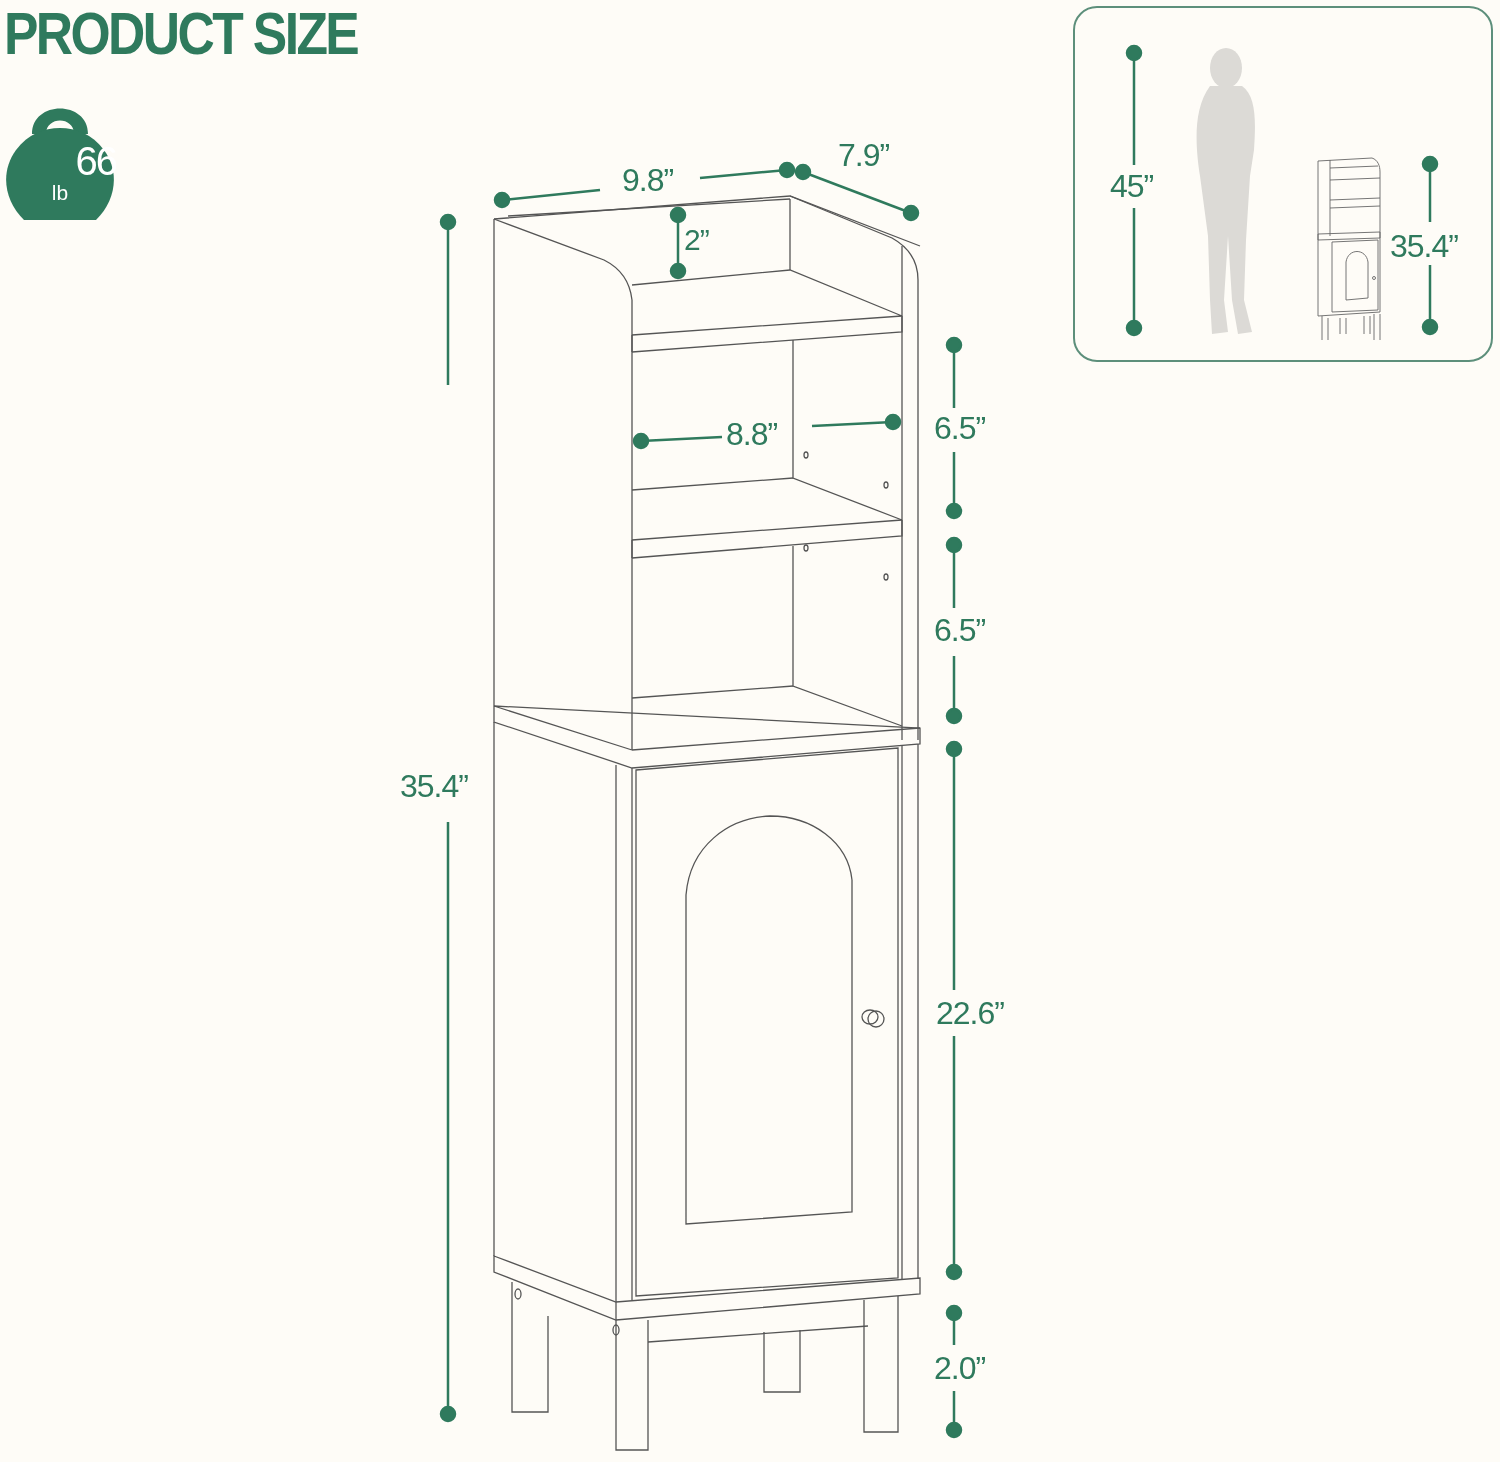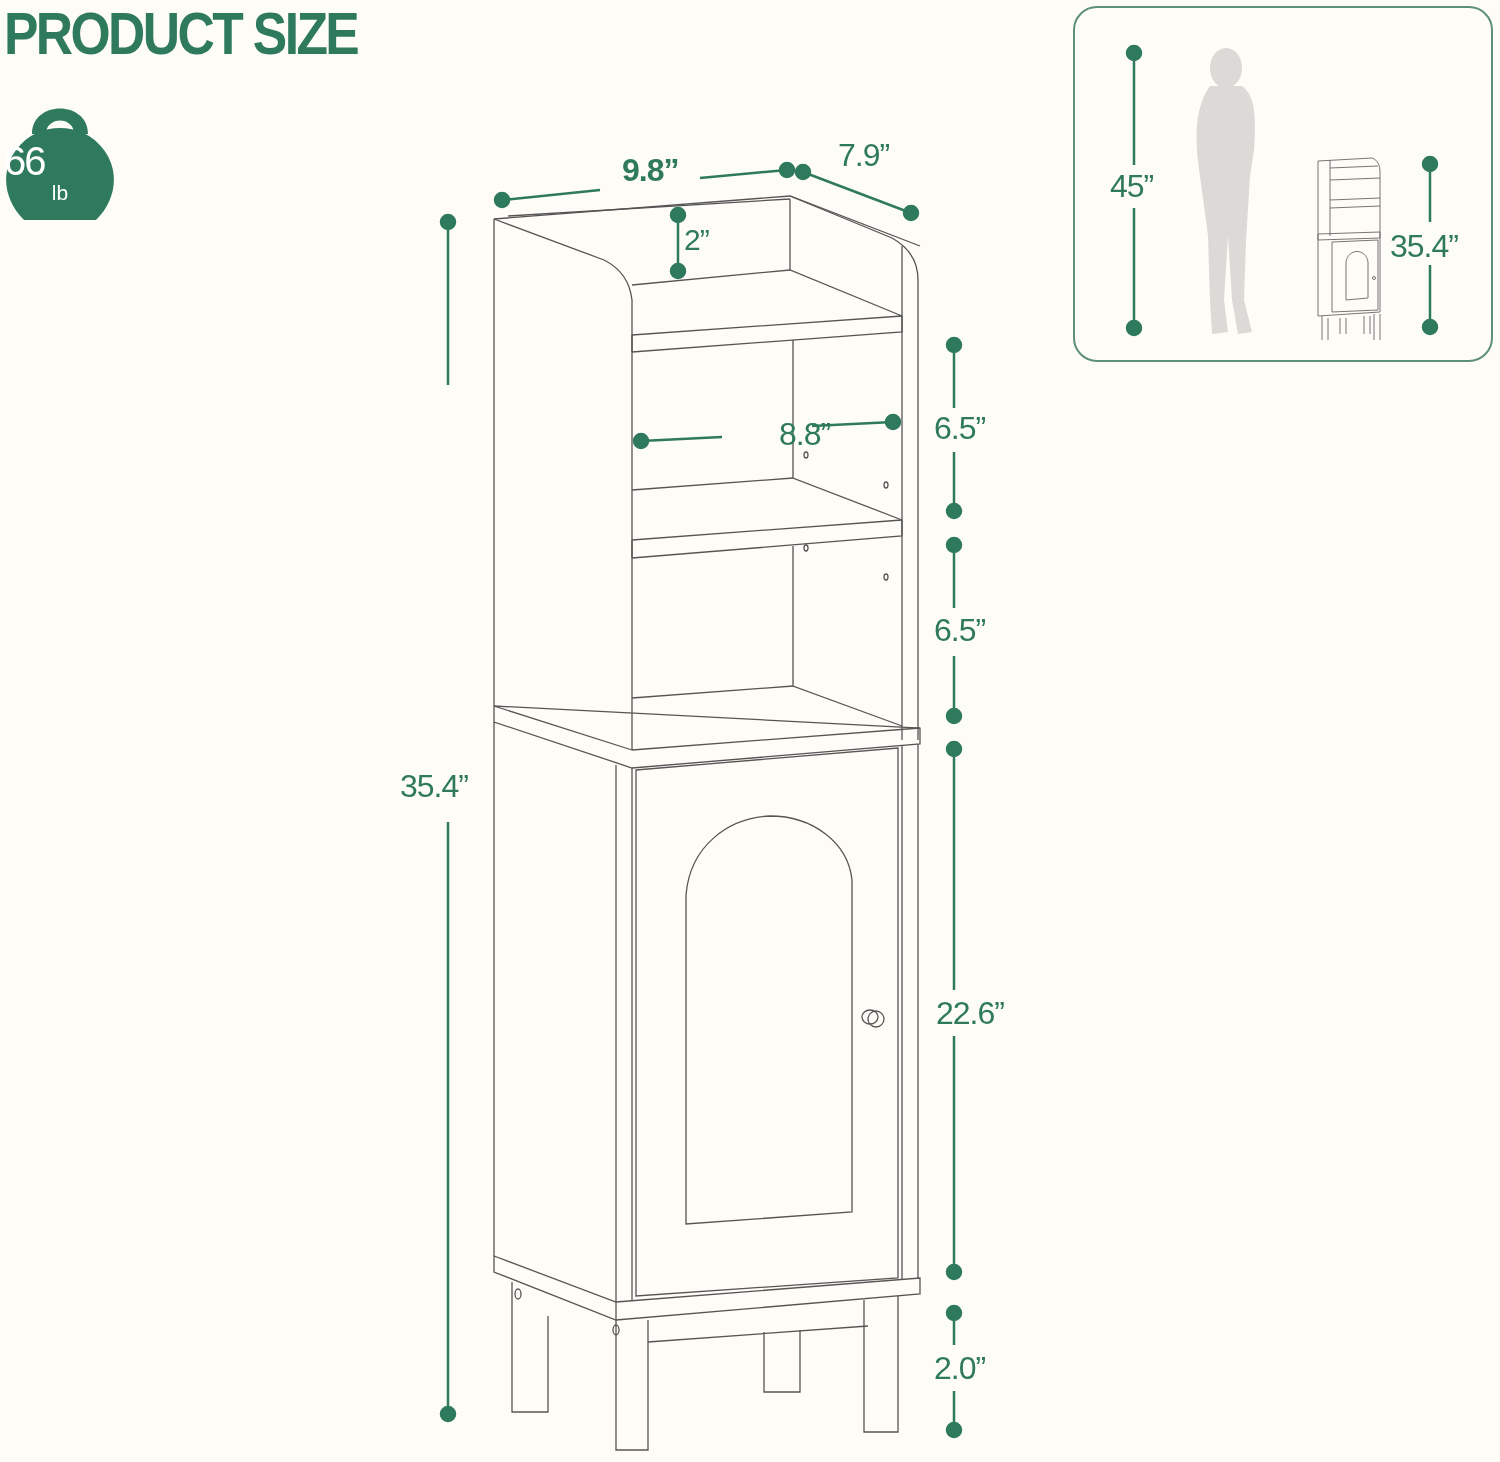--- a/index.html
+++ b/index.html
@@ -9,21 +9,21 @@
     font-family:"Liberation Sans", sans-serif;
   }
   .title {
     position:absolute; left:4px; top:-2px;
     font-family:"Liberation Sans", sans-serif;
     font-weight:700; font-size:60px; letter-spacing:-3px;
     color:#2f7a5d; transform:scaleX(0.86); transform-origin:left top;
     line-height:72px;
   }
   .weight { position:absolute; left:4px; top:96px; width:112px; height:124px; }
-  .weight .num { position:absolute; left:0; width:112px; top:44px; text-align:left; color:#fff; font-size:40px; line-height:42px; letter-spacing:-2px; }
+  .weight .num { position:absolute; left:0; width:112px; top:44px; text-align:right; color:#fff; font-size:40px; line-height:42px; letter-spacing:-2px; }
   .weight .unit { position:absolute; left:0; width:112px; top:86px; text-align:center; color:#fff; font-size:21px; line-height:22px; }
   .dim {
     position:absolute; color:#2f7a5d; font-size:32px; line-height:36px; white-space:nowrap;
     letter-spacing:-1px;
   }
   .dim-sm { font-size:30px; }
   svg.main { position:absolute; left:0; top:0; }
   .inset {
     position:absolute; left:1073px; top:6px; width:420px; height:356px;
     border:2px solid #5d8f7b; border-radius:24px; box-sizing:border-box;
@@ -170,23 +170,23 @@
     <path d="M1318 234 L1380 232 L1380 238 L1318 240 Z"></path>
     <path d="M1332 242 L1378 240 L1378 310 L1332 312 Z"></path>
     <path d="M1346 300 L1346 262 C1348 248, 1366 248, 1368 262 L1368 298 Z"></path>
     <circle cx="1374" cy="278" r="1.5"></circle>
     <path d="M1322 316 L1322 340 M1328 318 L1328 340 M1340 318 L1340 334 M1346 318 L1346 334 M1364 316 L1364 334 M1370 316 L1370 334 M1374 314 L1374 340 M1380 314 L1380 340"></path>
   </g>
 </svg>
 
 <div class="inset"></div>
 
-<div class="dim" style="left:622px; top:152px;font-weight:bold;">9.8”</div>
+<div class="dim" style="left:622px; top:162px;">9.8”</div>
 <div class="dim" style="left:838px; top:137px;">7.9”</div>
 <div class="dim dim-sm" style="left:684px; top:222px;">2”</div>
-<div class="dim" style="left:779px; top:416px;">8.8”</div>
+<div class="dim" style="left:726px; top:416px;">8.8”</div>
 <div class="dim" style="left:934px; top:410px;">6.5”</div>
 <div class="dim" style="left:934px; top:612px;">6.5”</div>
 <div class="dim" style="left:400px; top:768px;">35.4”</div>
 <div class="dim" style="left:936px; top:995px;">22.6”</div>
 <div class="dim" style="left:934px; top:1350px;">2.0”</div>
 <div class="dim" style="left:1110px; top:168px;">45”</div>
 <div class="dim" style="left:1390px; top:228px;">35.4”</div>
 
 </body></html>

